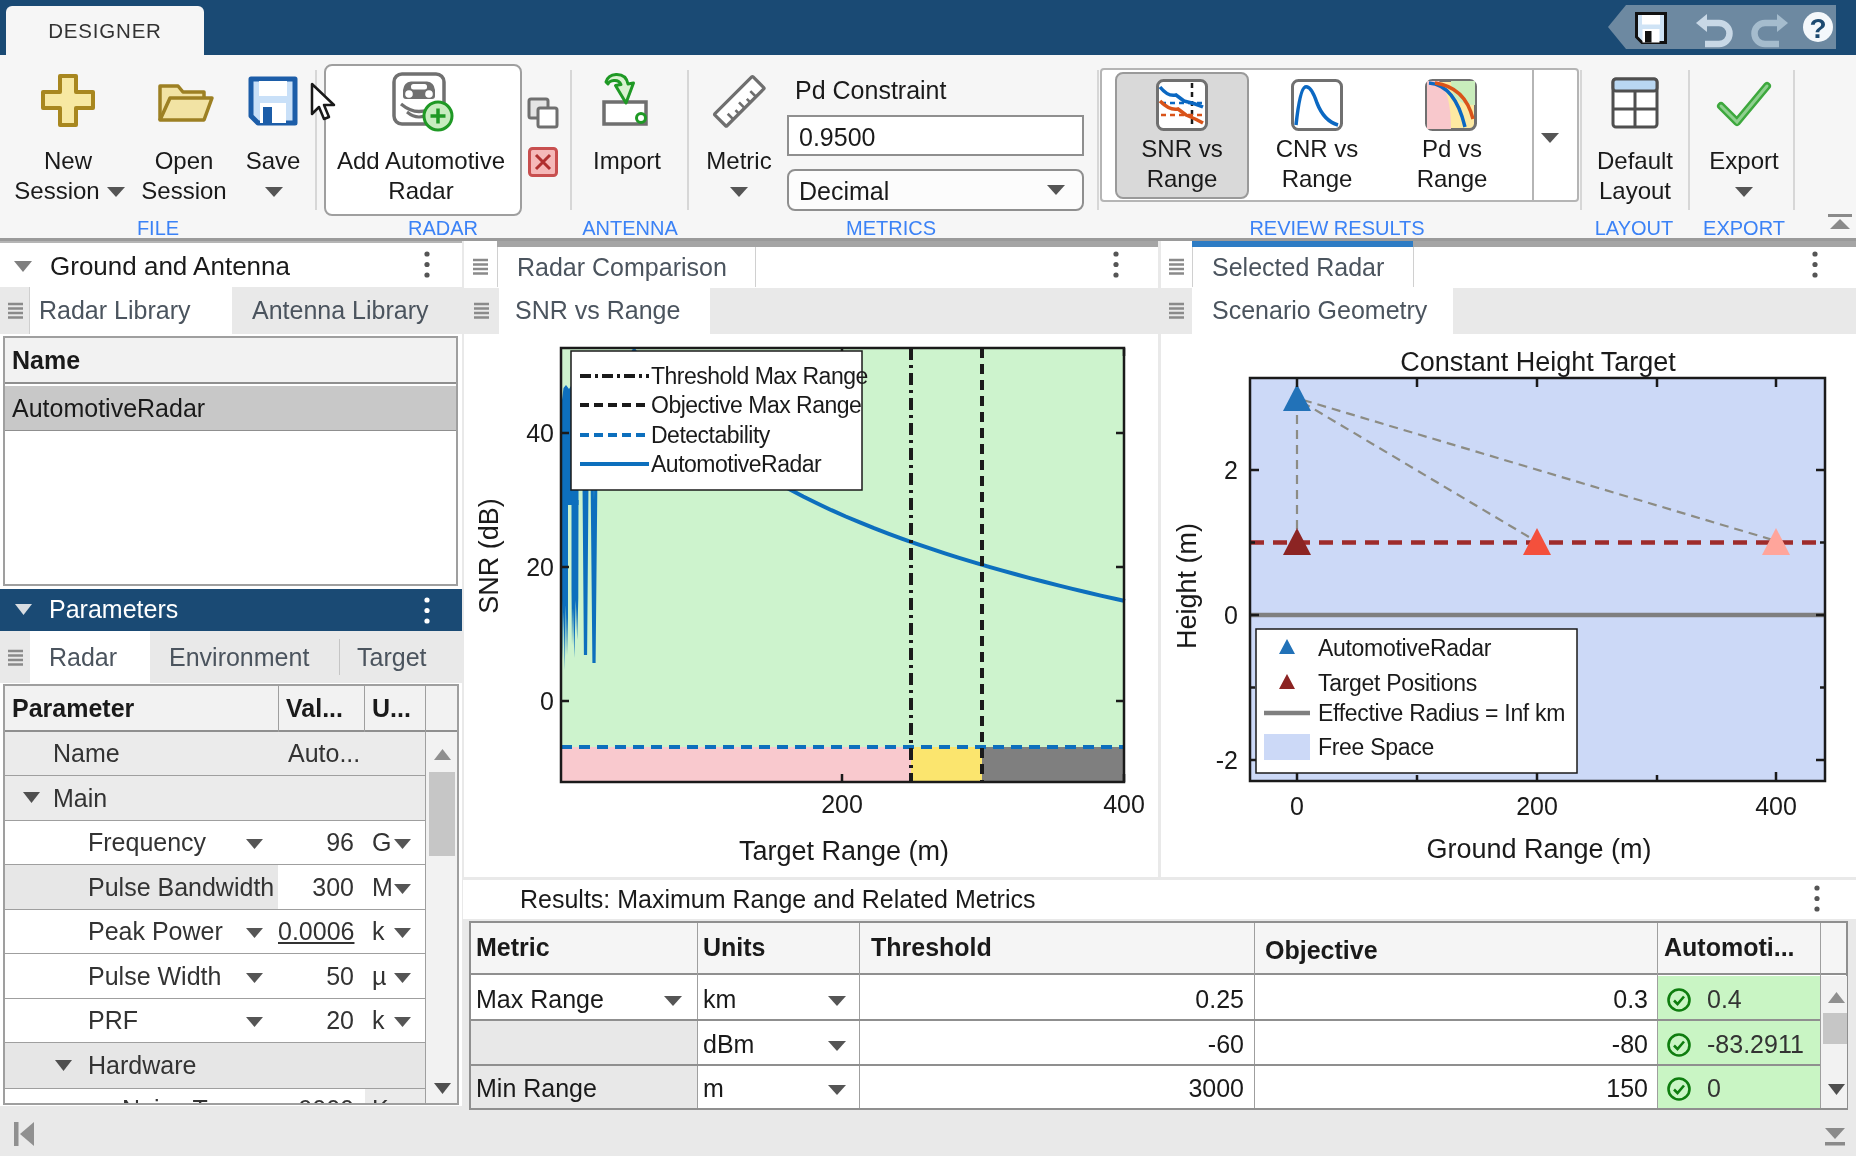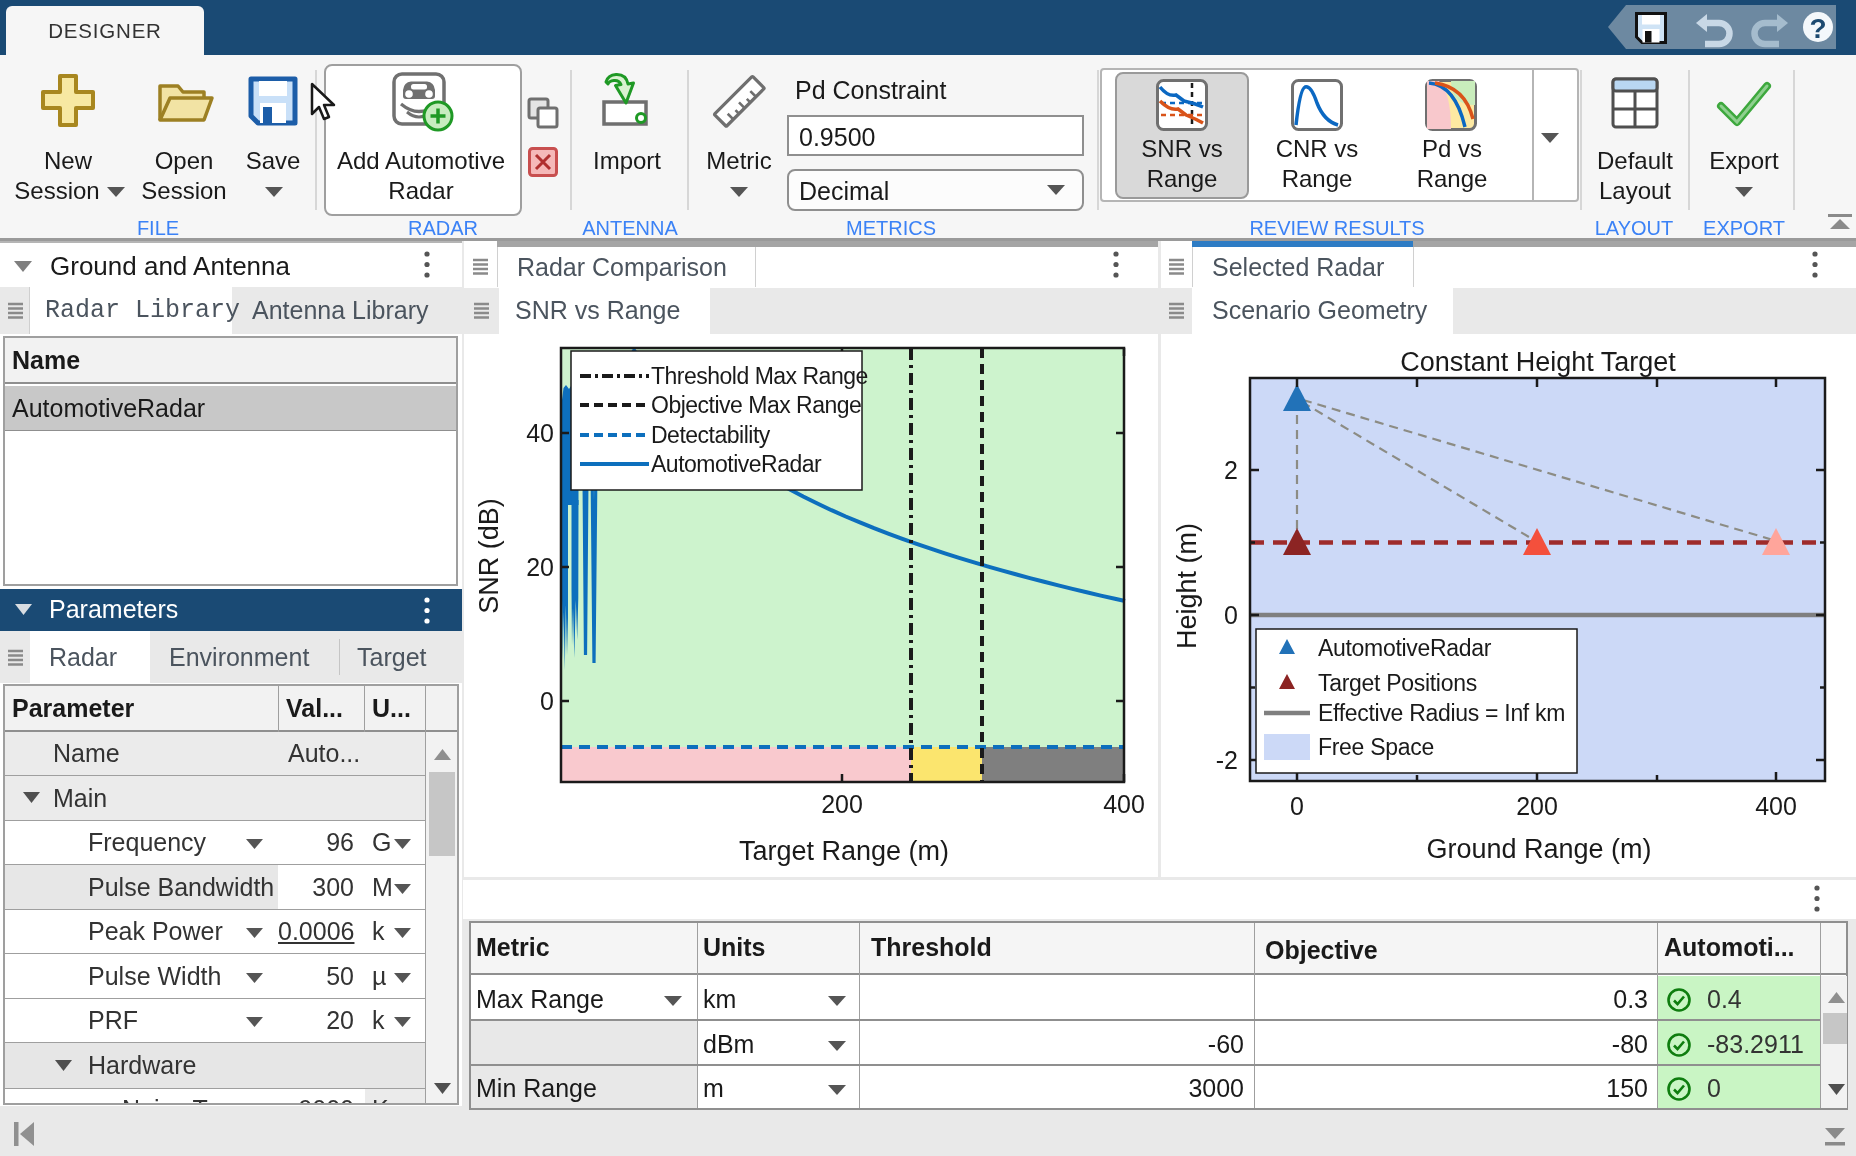--- a/index.html
+++ b/index.html
@@ -212,21 +212,21 @@
       <circle cx="3" cy="14.5" r="2.6" fill="#555"></circle>
       <circle cx="3" cy="25" r="2.6" fill="#555"></circle>
     </svg>
 
 <div class="abs" style="left:0px;top:287px;width:462px;height:47px;background:#e9e9e9;"></div>
 <div class="abs" style="left:0px;top:287px;width:29px;height:47px;background:#e9e9e9;border-right:1px solid #cfcfcf;"></div>
 <div class="abs" style="left:30px;top:287px;width:202px;height:47px;background:#fff;"></div>
 <svg class="abs" style="left:8px;top:302px;" width="15" height="18" viewBox="0 0 15 18">
       <path d="M0,2 H15 M0,6.5 H15 M0,11 H15 M0,15.5 H15" stroke="#8a8a8a" stroke-width="2.4"></path>
     </svg>
-<div class="abs tabtxt" style="left:45px;top:296px;font-family:Liberation Mono, monospace;">Radar Library</div>
+<div class="abs tabtxt" style="left:39px;top:296px;">Radar Library</div>
 <div class="abs tabtxt" style="left:252px;top:296px;">Antenna Library</div>
 
 <div class="abs" style="left:3px;top:336px;width:455px;height:250px;background:#fff;border:2px solid #9f9f9f;box-sizing:border-box;"></div>
 <div class="abs" style="left:5px;top:338px;width:451px;height:46px;background:#f2f2f2;border-bottom:2px solid #8f8f8f;box-sizing:border-box;"></div>
 <div class="abs" style="left:12px;top:346px;font-size:25px;font-weight:bold;">Name</div>
 <div class="abs" style="left:5px;top:386px;width:451px;height:45px;background:#c8c8c8;border-bottom:1px solid #8f8f8f;box-sizing:border-box;"></div>
 <div class="abs" style="left:12px;top:394px;font-size:25px;">AutomotiveRadar</div>
 
 <div class="abs" style="left:0px;top:589px;width:462px;height:42px;background:#1a4a74;"></div>
 <svg class="abs" style="left:14px;top:603px;" width="19" height="13">
@@ -511,20 +511,21 @@
       <text x="1318" y="656">AutomotiveRadar</text>
       <text x="1318" y="691">Target Positions</text>
       <text x="1318" y="721">Effective Radius = Inf km</text>
       <text x="1318" y="755">Free Space</text>
     </g>
   </g>
 </svg>
 
 <div class="abs" style="left:463px;top:880px;width:1393px;height:276px;background:#e9e9e9;"></div>
 <div class="abs" style="left:463px;top:880px;width:1393px;height:39px;background:#fff;"></div>
+<div class="abs" style="left:520px;top:885px;font-size:25px;">Results: Maximum Range and Related Metrics</div>
 <svg class="abs" style="left:1814px;top:884px;" width="6" height="30" viewBox="0 0 6 30">
       <circle cx="3" cy="4" r="2.6" fill="#555"></circle>
       <circle cx="3" cy="14.5" r="2.6" fill="#555"></circle>
       <circle cx="3" cy="25" r="2.6" fill="#555"></circle>
     </svg>
 <div class="abs" style="left:469px;top:921px;width:1379px;height:189px;background:#fff;border:2px solid #8f8f8f;box-sizing:border-box;" id="rtable"></div>
 
 <div class="abs" style="left:471px;top:923px;width:1375px;height:52px;background:#f5f5f5;border-bottom:2px solid #8f8f8f;box-sizing:border-box;"></div>
 <div class="abs" style="left:476px;top:933px;font-size:25px;font-weight:bold;">Metric</div>
 <div class="abs" style="left:703px;top:933px;font-size:25px;font-weight:bold;">Units</div>
@@ -542,20 +543,21 @@
 <div class="abs" style="left:471px;top:1064px;width:1349px;height:2px;background:#8f8f8f;"></div>
 
 <div class="abs" style="left:476px;top:985px;font-size:25px;color:#1a1a1a;">Max Range</div>
 <svg class="abs" style="left:663px;top:995px;" width="20" height="12">
       <path d="M1,1 L19,1 L10,11 Z" fill="#555"></path>
     </svg>
 <div class="abs" style="left:703px;top:985px;font-size:25px;color:#1a1a1a;">km</div>
 <svg class="abs" style="left:827px;top:995px;" width="20" height="12">
       <path d="M1,1 L19,1 L10,11 Z" fill="#555"></path>
     </svg>
+<div class="abs" style="left:859px;top:985px;width:385px;font-size:25px;color:#1a1a1a;text-align:right;">0.25</div>
 <div class="abs" style="left:1254px;top:985px;width:394px;font-size:25px;color:#1a1a1a;text-align:right;">0.3</div>
 
 <div class="abs" style="left:471px;top:1021px;width:226px;height:43px;background:#e8e8e8;"></div>
 <div class="abs" style="left:476px;top:1030px;font-size:25px;color:#1a1a1a;margin-top:37px;">Min Detectable Si...</div>
 <div class="abs" style="left:703px;top:1030px;font-size:25px;color:#1a1a1a;">dBm</div>
 <svg class="abs" style="left:827px;top:1040px;" width="20" height="12">
       <path d="M1,1 L19,1 L10,11 Z" fill="#555"></path>
     </svg>
 <div class="abs" style="left:859px;top:1030px;width:385px;font-size:25px;color:#1a1a1a;text-align:right;">-60</div>
 <div class="abs" style="left:1254px;top:1030px;width:394px;font-size:25px;color:#1a1a1a;text-align:right;">-80</div>

